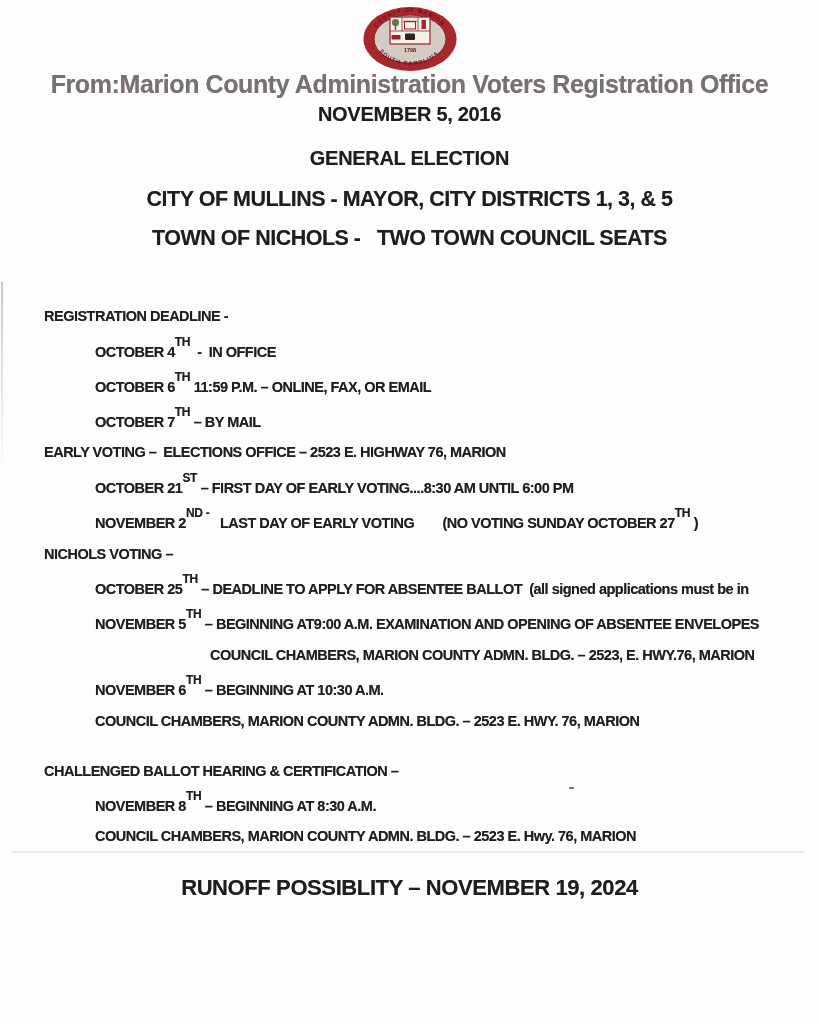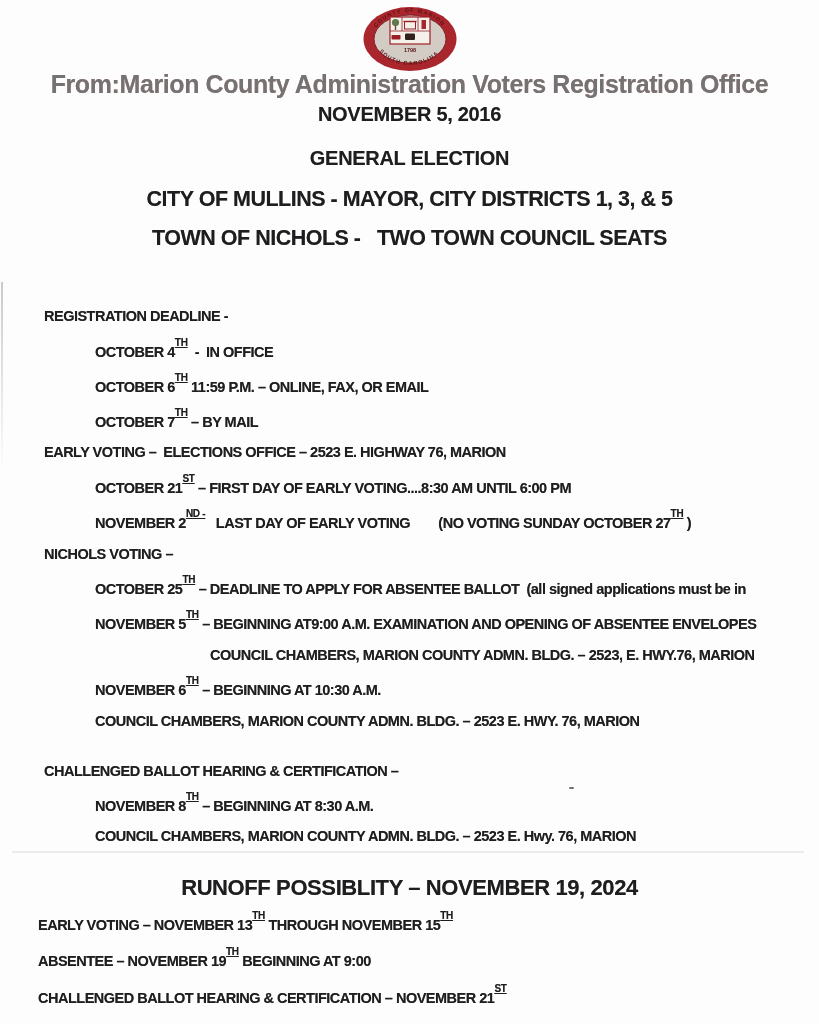--- a/index.html
+++ b/index.html
@@ -22,21 +22,21 @@
   .h-town      { top:226px; font-size:21.5px; letter-spacing:-0.5px; }
 
   
   .body-block  { position:absolute; top:307px; left:0; width:100%; }
   .line { white-space:pre; font-size:14.5px; letter-spacing:-0.5px; line-height:19px;
           margin:0 0 11.5px 0; text-shadow:0 0 0.5px rgba(0,0,0,0.5); }
   .indent0 { padding-left:44px; }
   .indent1 { padding-left:95px; }
   .indent2 { padding-left:210px; }
   .gap { margin-top:31px; }
-  sup { font-size:10px; position:relative; top:-5px; letter-spacing:-0.3px;text-decoration:underline; }
+  sup { font-size:12px; position:relative; top:-5px; letter-spacing:-0.3px; }
 
   
   .runoff-heading { position:absolute; top:875px; left:0; width:100%; text-align:center;
                     font-size:22px; letter-spacing:-0.4px; white-space:pre;
                     text-shadow:0 0 0.5px rgba(0,0,0,0.5); }
   .runoff-block { position:absolute; top:911px; left:0; width:100%; }
   .runoff-block .line { padding-left:38px; margin-bottom:12.5px; }
 
   
   .artifact-vline { position:absolute; left:1px; top:282px; width:2px; height:190px;
@@ -109,19 +109,14 @@
       <div class="line indent0 gap">CHALLENGED BALLOT HEARING &amp; CERTIFICATION –</div>
       <div class="line indent1">NOVEMBER 8<sup>TH</sup> – BEGINNING AT 8:30 A.M.</div>
       <div class="line indent1">COUNCIL CHAMBERS, MARION COUNTY ADMN. BLDG. – 2523 E. Hwy. 76, MARION</div>
     </main>
 
   <div class="artifact-vline"></div>
   <div class="artifact-hline"></div>
   <div class="artifact-dot"></div>
 
   <div class="runoff-heading">RUNOFF POSSIBLITY – NOVEMBER 19, 2024</div>
-  <div class="runoff-block">
-      <div class="line">EARLY VOTING – NOVEMBER 13<sup>TH</sup> THROUGH NOVEMBER 15<sup>TH</sup></div>
-      <div class="line">ABSENTEE – NOVEMBER 19<sup>TH</sup> BEGINNING AT 9:00</div>
-      <div class="line">CHALLENGED BALLOT HEARING &amp; CERTIFICATION – NOVEMBER 21<sup>ST</sup></div>
-    </div>
 
 </div>
 
 </body></html>

